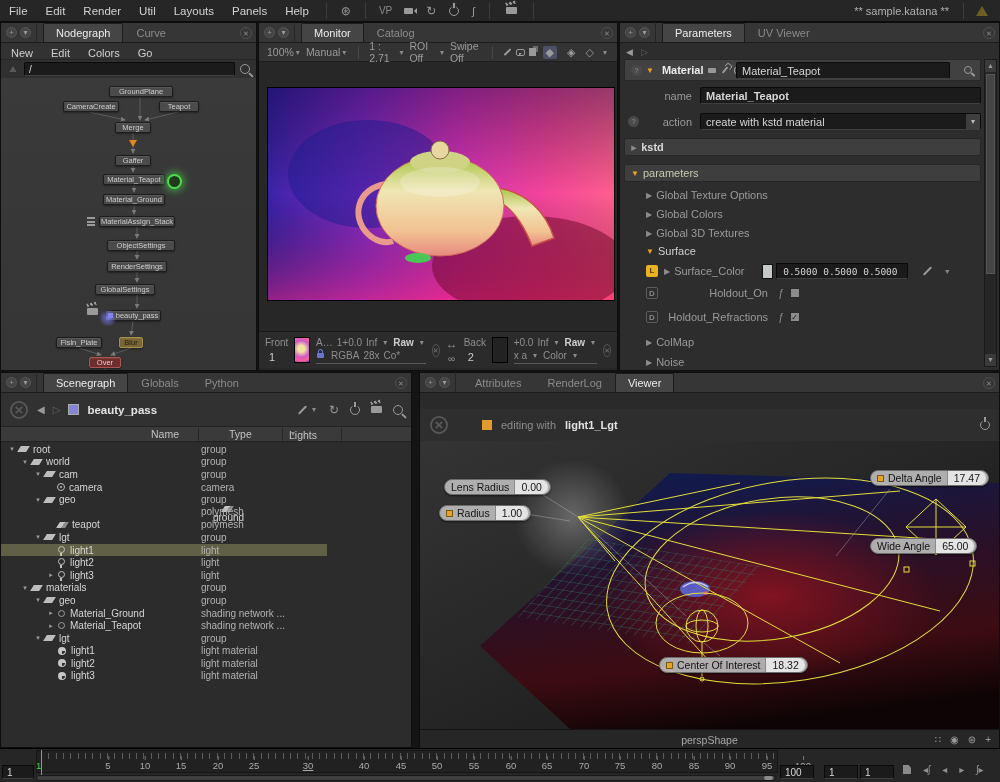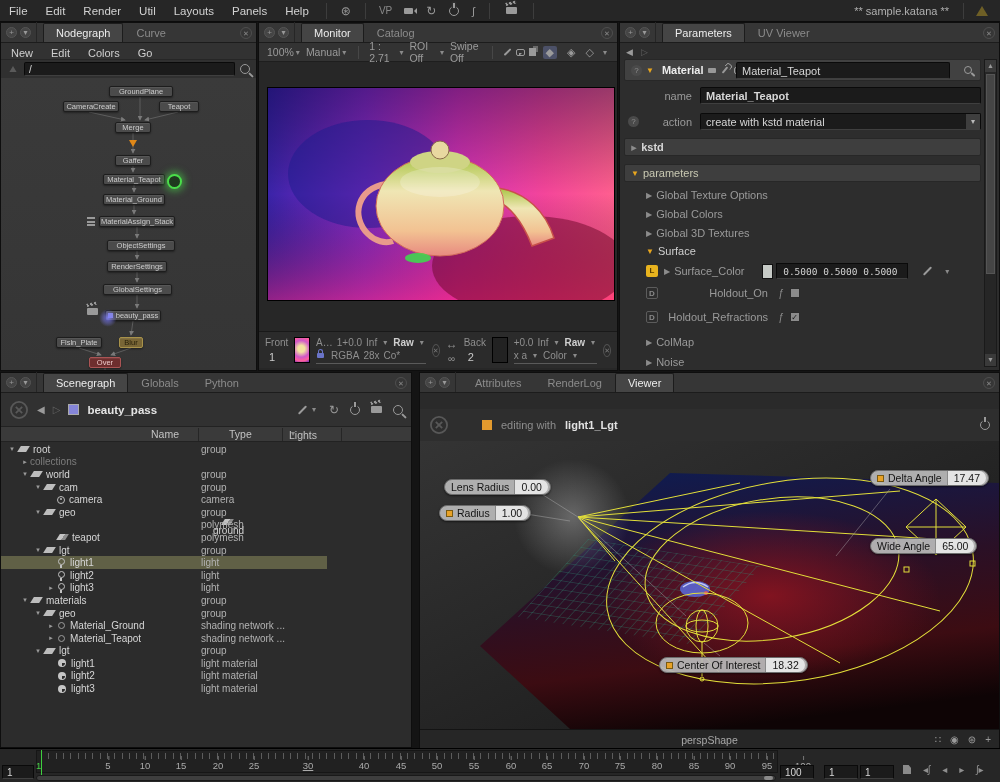--- a/index.html
+++ b/index.html
@@ -274,21 +274,21 @@
           <div class="node n-glow-green" style="left: 102px; top: 96px; width: 62px;">Material_Teapot</div>
 
           <div class="node" style="left: 102px; top: 116px; width: 62px;">Material_Ground</div>
 
           <div class="node n-stack" style="left: 98px; top: 138px; width: 76px;">MaterialAssign_Stack</div>
 
           <div class="node" style="left: 106px; top: 162px; width: 68px;">ObjectSettings</div>
 
           <div class="node" style="left: 106px; top: 183px; width: 60px;">RenderSettings</div>
 
-          <div class="node" style="left: 102px; top: 206px; width: 69px;">GlobalSettings</div>
+          <div class="node" style="left: 94px; top: 206px; width: 60px;">GlobalSettings</div>
 
           <div class="node n-render" style="left: 104px; top: 232px; width: 56px;">beauty_pass</div>
 
           <div class="node" style="left: 55px; top: 259px; width: 46px;">Flsln_Plate</div>
 
           <div class="node n-blur" style="left: 118px; top: 259px; width: 24px;">Blur</div>
 
           <div class="node n-over" style="left: 88px; top: 279px; width: 32px;">Over</div>
         </div>
     </div>
@@ -571,26 +571,20 @@
     </div>
     <div id="sg-rows">
 
         <div class="sg-row" style="padding-left: 6px;">
           <span class="sg-arrow">▾</span>
           <span class="ico-group"></span>
           <span class="sg-name">root</span>
           <span class="sg-type">group</span>
         </div>
 
-        <div class="sg-row dim" style="padding-left: 19px;">
-          <span class="sg-arrow">▸</span>
-          <span></span>
-          <span class="sg-name">collections</span>
-          <span class="sg-type"></span>
-        </div>
 
         <div class="sg-row" style="padding-left: 19px;">
           <span class="sg-arrow">▾</span>
           <span class="ico-group"></span>
           <span class="sg-name">world</span>
           <span class="sg-type">group</span>
         </div>
 
         <div class="sg-row" style="padding-left: 32px;">
           <span class="sg-arrow">▾</span>

